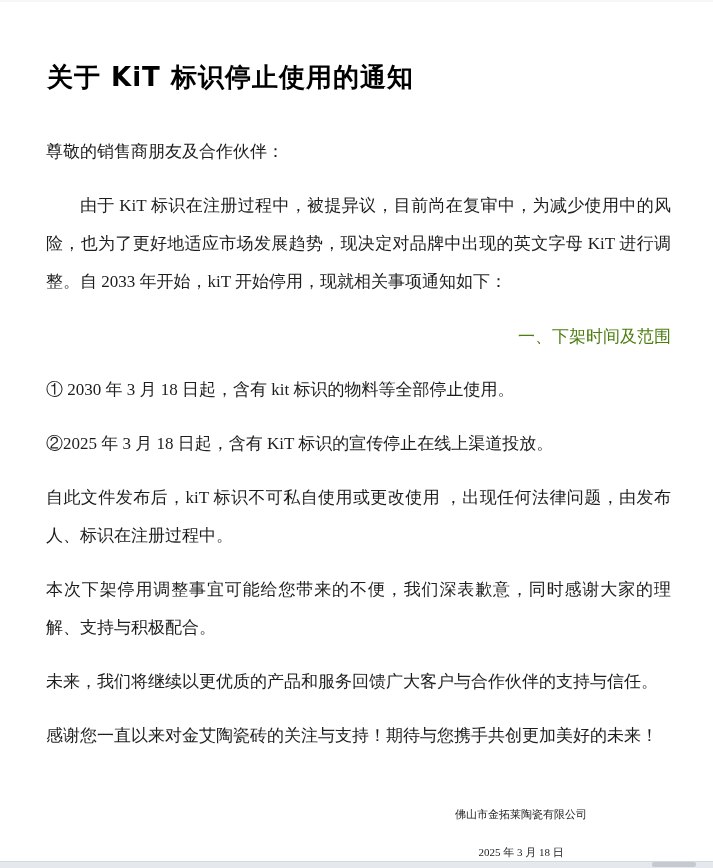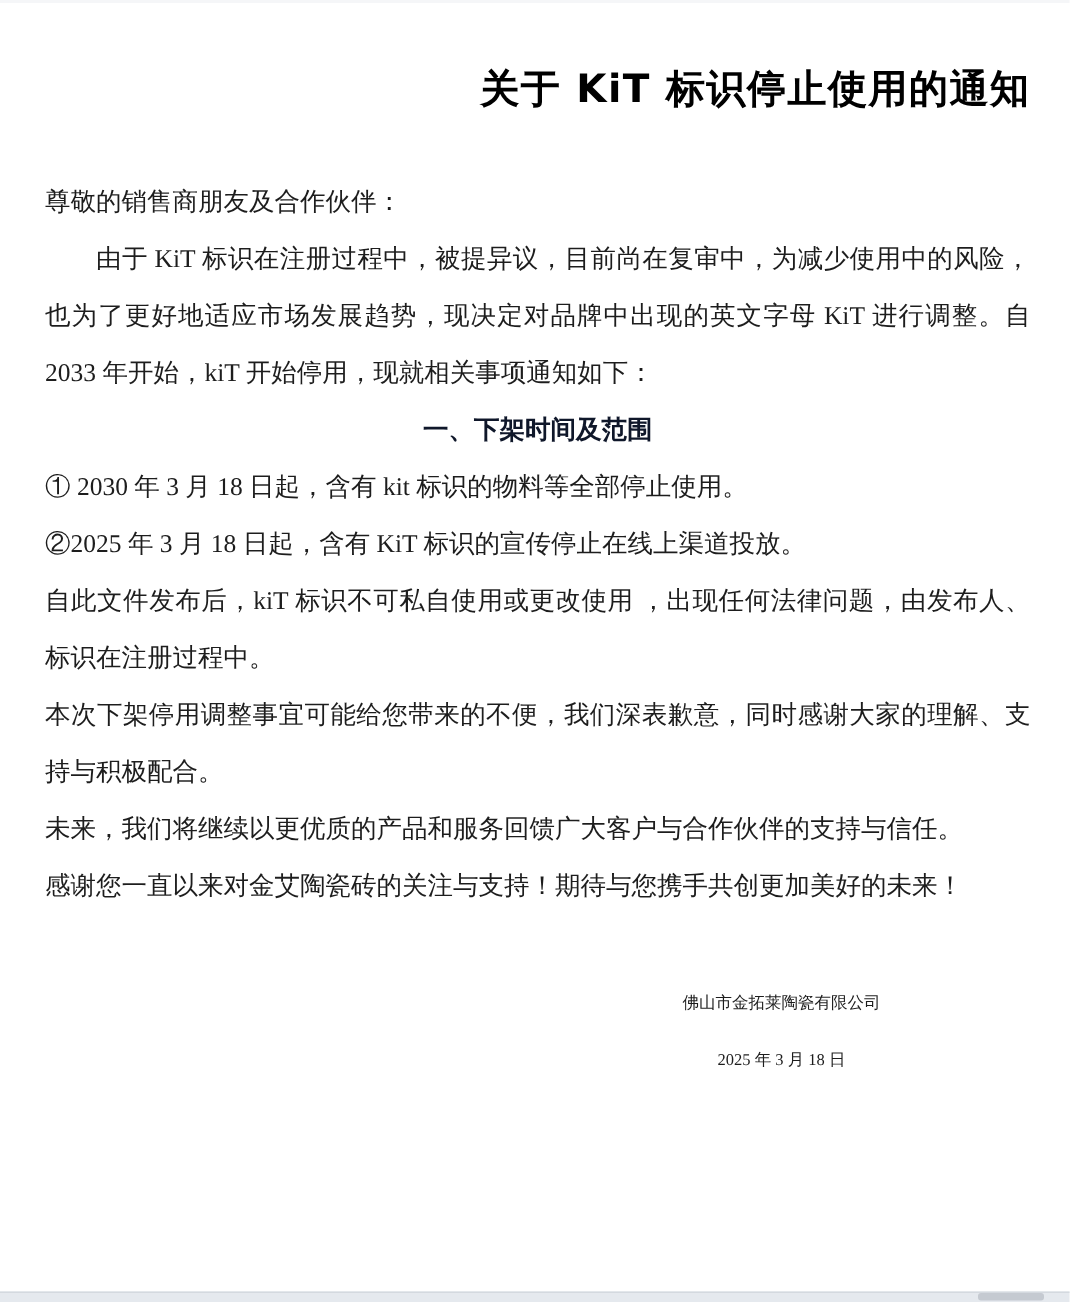--- a/index.html
+++ b/index.html
@@ -19,50 +19,50 @@
     height: 2px;
     background: #f5f6f8;
   }
   .page {
     position: absolute;
     top: 42px;
     left: 30px;
     right: 26px;
   }
   .title {
-    margin: 0;
-    text-align: right;
+    margin: 17px;
+    text-align: left;
     font-family: "DejaVu Sans", "Liberation Sans", sans-serif;
     font-weight: bold;
     font-size: 26px;
     line-height: 36px;
     color: #000000;
     letter-spacing: 1px;
   }
   .body-text {
     margin-top: 38px;
     font-size: 17px;
     line-height: 38px;
   }
   .body-text p, .body-text h2 {
-    margin: 0;
+    margin: 16px;
     padding: 0;
   }
   .body-text p {
     text-align: justify;
   }
   .greeting { text-align: left; }
   .intro { text-indent: 2em; }
   .heading {
     font-family: "DejaVu Sans", "Liberation Sans", sans-serif;
-    font-weight: bold;
+    font-weight: normal;
     font-size: 17px;
     line-height: 38px;
-    color: #0f172a;
-    text-align: center;
+    color: #4d7c0f;
+    text-align: right;
   }
   .signature {
     margin-top: 40px;
     margin-left: auto;
     margin-right: 60px;
     width: 212px;
     text-align: center;
     line-height: 38px;
     font-size: 11px;
   }

